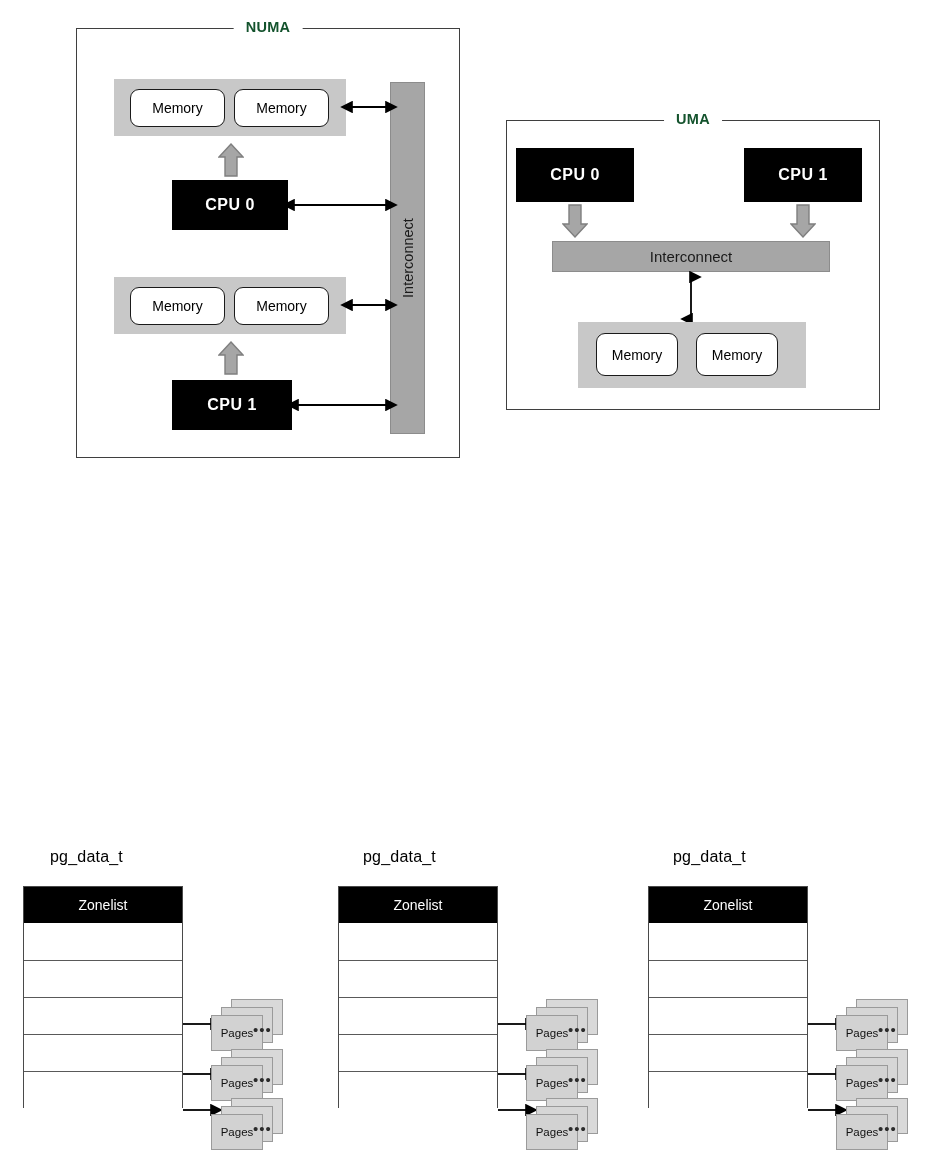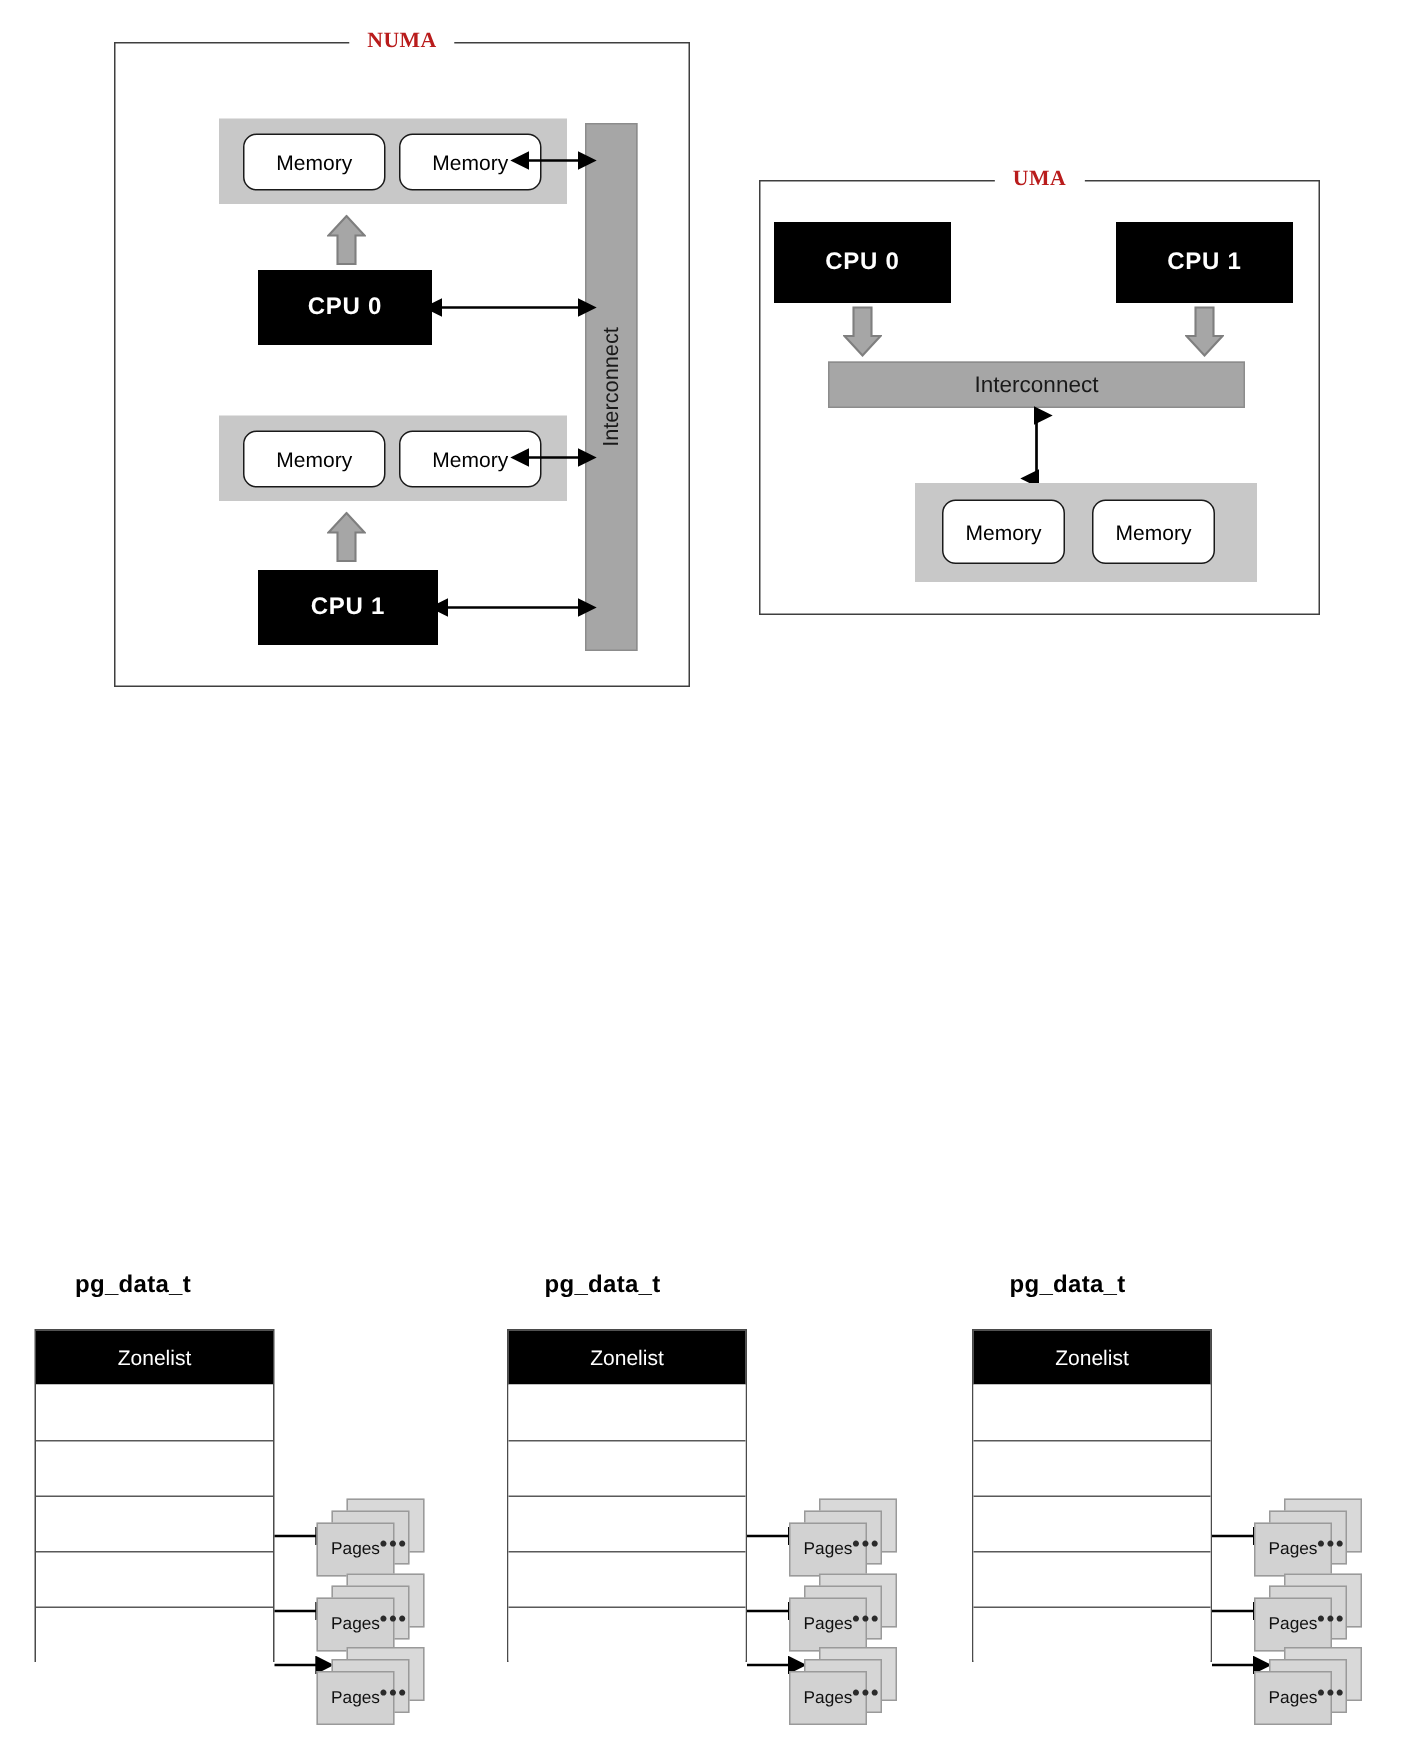--- a/index.html
+++ b/index.html
@@ -31,30 +31,28 @@
     top: -11px;
     left: 50%;
     transform: translateX(-50%);
     background: #ffffff;
     padding: 0 12px;
     font-size: 14.5px;
     font-weight: bold;
     letter-spacing: 0.3px;
     line-height: 18px;
     white-space: nowrap;
-    color: #b91c1c;
-    font-family: Liberation Serif, serif;
+    color: #14532d;
   }
 
   
   .mem-band {
     position: absolute;
     background: #c8c8c8;
     box-sizing: border-box;
-    margin-left: 32px;
   }
   .mem-box {
     position: absolute;
     background: #ffffff;
     border: 1.6px solid #1a1a1a;
     border-radius: 9px;
     box-sizing: border-box;
     display: flex;
     align-items: center;
     justify-content: center;
@@ -107,21 +105,21 @@
   
   .arrowsvg { position: absolute; overflow: visible; }
 
   
   .blockarrow { position: absolute; }
 
   
   .pg-title {
     position: absolute;
     font-size: 16px;
-    font-weight: bold;
+    font-weight: normal;
     letter-spacing: 0.2px;
     color: #000000;
     white-space: nowrap;
   }
   .zonetable {
     position: absolute;
     box-sizing: border-box;
     border: 1.4px solid #4a4a4a;
     background: #ffffff;
   }

